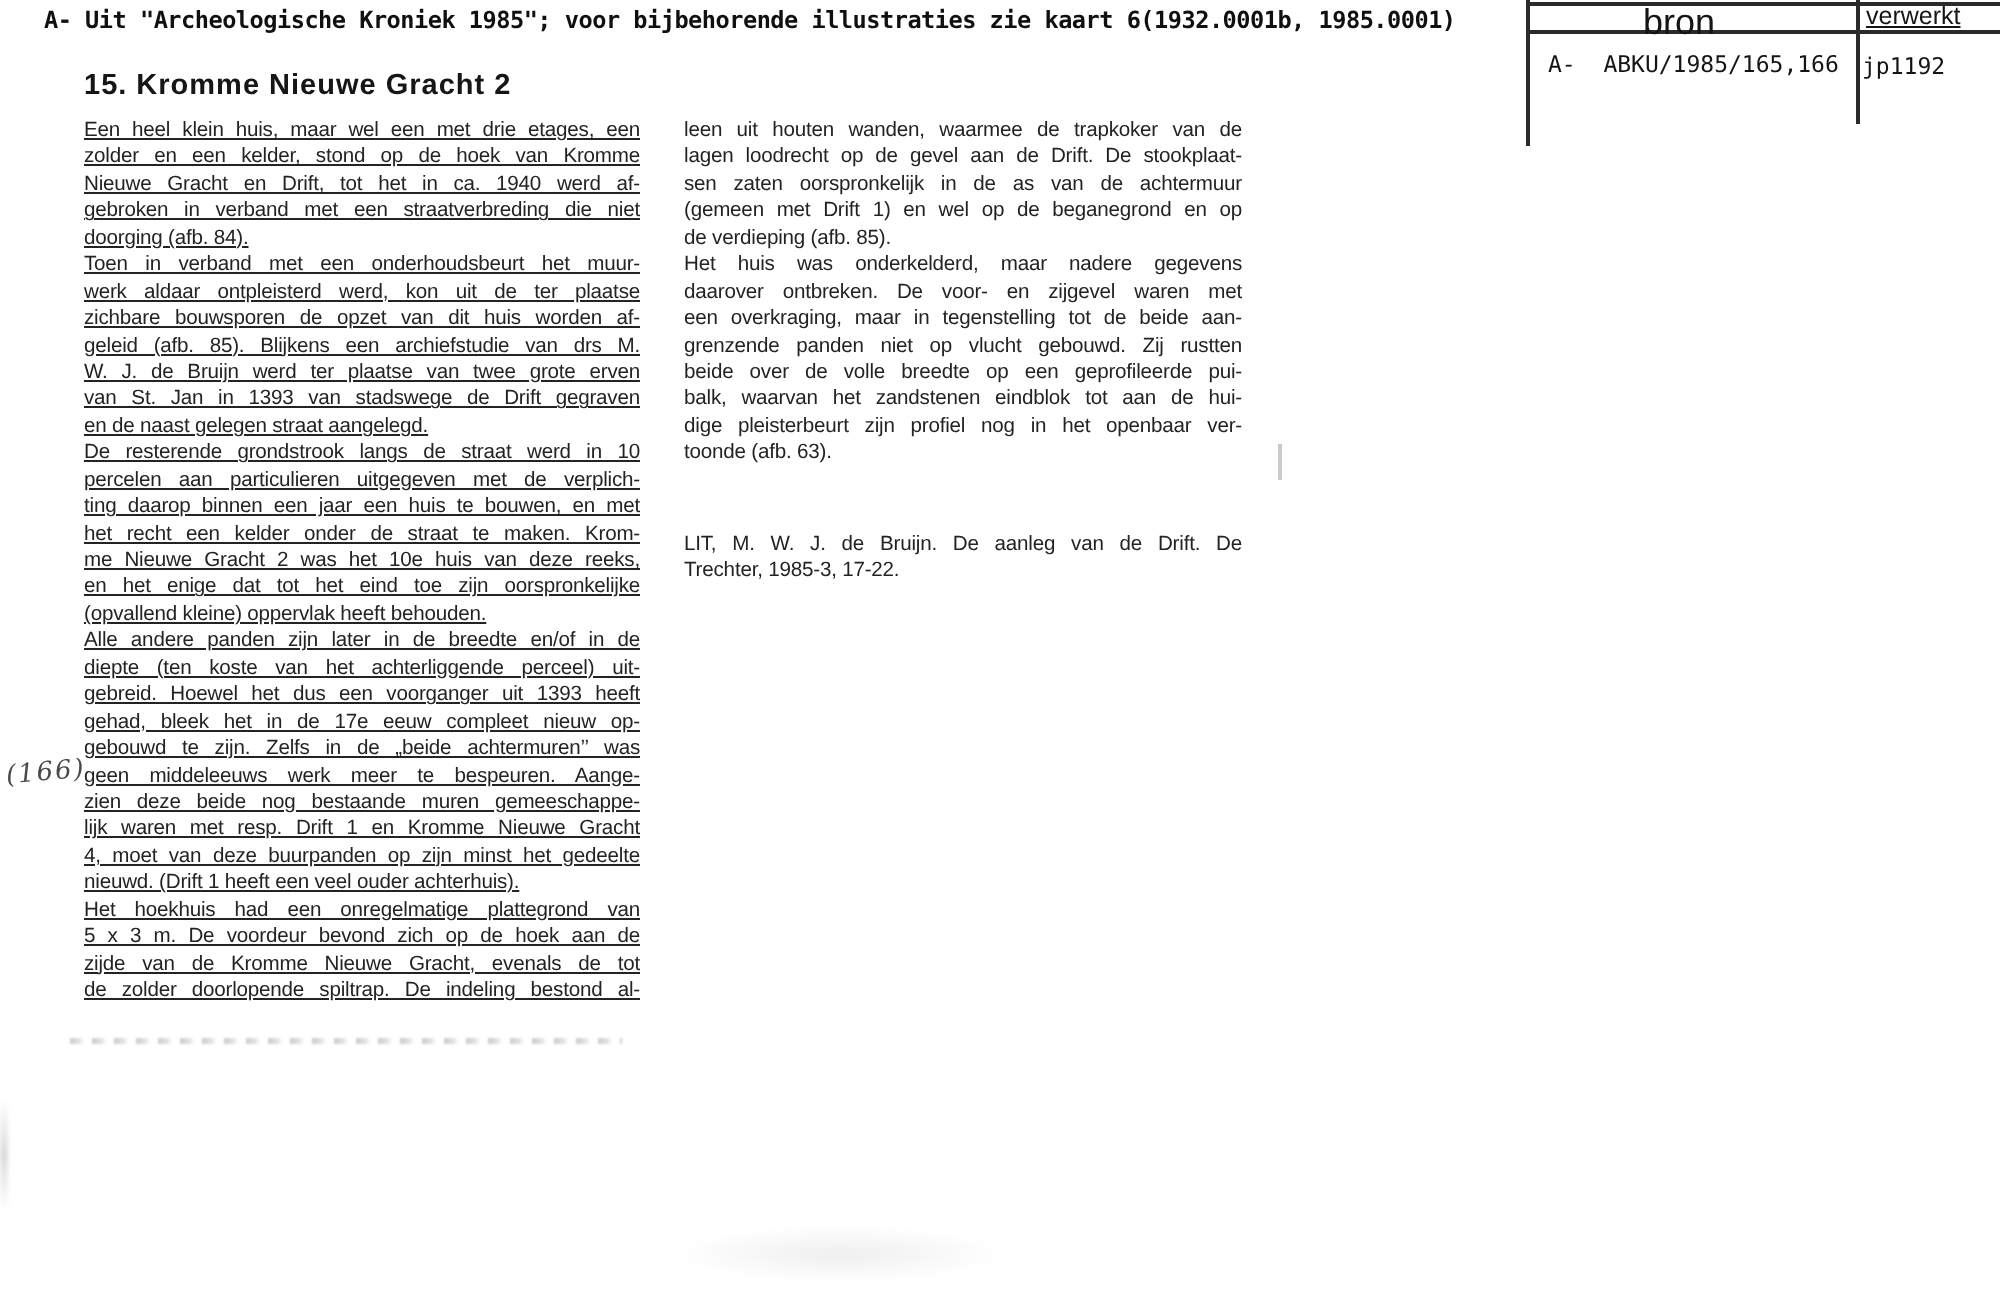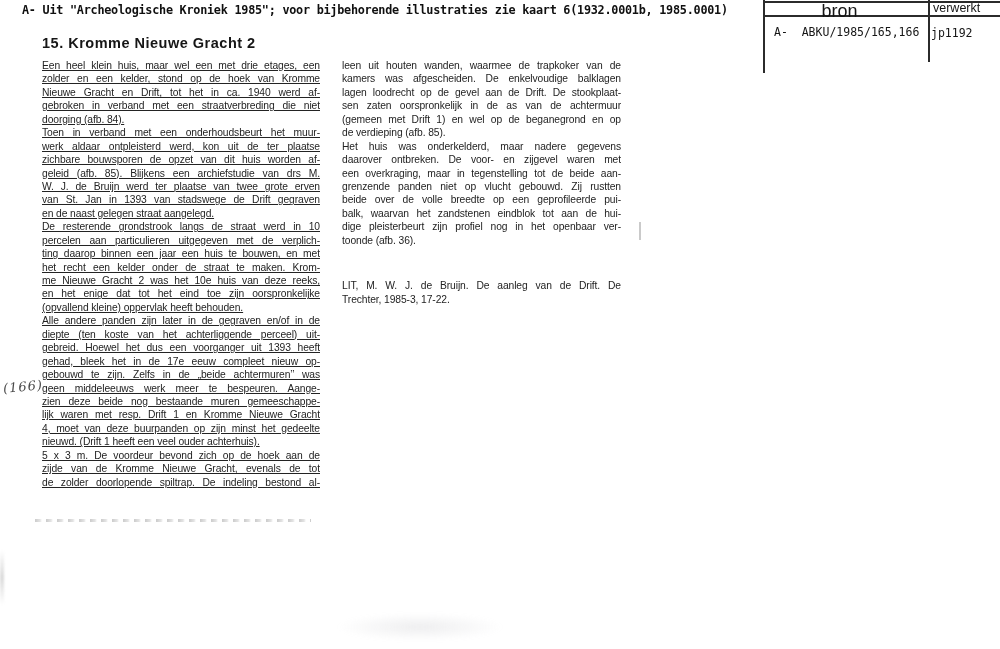--- a/index.html
+++ b/index.html
@@ -17,21 +17,21 @@
     white-space:nowrap; color:#101010;
   }
 
   
   .stamp-table { position:absolute; left:763px; top:0; width:237px; height:76px; }
   .st-vline-left { position:absolute; left:0; top:0; width:2px; height:73px; background:#2b2b2b; }
   .st-vline-mid  { position:absolute; left:165px; top:0; width:2px; height:62px; background:#2b2b2b; }
   .st-top { position:absolute; left:0; top:1px; right:0; height:2px; background:#2b2b2b; }
   .st-sep { position:absolute; left:0; top:15px; right:0; height:2px; background:#2b2b2b; }
   .st-h1 { position:absolute; left:2px; top:1px; width:149px; text-align:center; font-size:18px; color:#151515; }
-  .st-h2 { position:absolute; left:170px; top:1px; font-size:12.5px; color:#151515; }
+  .st-h2 { position:absolute; left:170px; top:1px; font-size:12.5px; color:#151515;text-decoration:underline; }
   .st-c1 { position:absolute; left:11px; top:25px; font-family:"DejaVu Sans Mono", monospace; font-size:11.5px; white-space:pre; color:#151515;text-align:right; }
   .st-c2 { position:absolute; left:168px; top:26px; font-family:"DejaVu Sans Mono", monospace; font-size:11.5px; color:#151515; }
 
   .section-heading {
     position:absolute; left:42px; top:35px;
     font-size:14.5px; font-weight:bold; letter-spacing:0.5px; color:#161616;text-align:right;
   }
 
   
   .column {
@@ -119,55 +119,55 @@
       <div class="para">
         <div class="tline">De resterende grondstrook langs de straat werd in 10</div>
         <div class="tline">percelen aan particulieren uitgegeven met de verplich-</div>
         <div class="tline">ting daarop binnen een jaar een huis te bouwen, en met</div>
         <div class="tline">het recht een kelder onder de straat te maken. Krom-</div>
         <div class="tline">me Nieuwe Gracht 2 was het 10e huis van deze reeks,</div>
         <div class="tline">en het enige dat tot het eind toe zijn oorspronkelijke</div>
         <div class="tline end">(opvallend kleine) oppervlak heeft behouden.</div>
       </div>
       <div class="para">
-        <div class="tline">Alle andere panden zijn later in de gegraven en/of in de</div>
+        <div class="tline">Alle andere panden zijn later in de breedte en/of in de</div>
         <div class="tline">diepte (ten koste van het achterliggende perceel) uit-</div>
         <div class="tline">gebreid. Hoewel het dus een voorganger uit 1393 heeft</div>
         <div class="tline">gehad, bleek het in de 17e eeuw compleet nieuw op-</div>
         <div class="tline">gebouwd te zijn. Zelfs in de „beide achtermuren’’ was</div>
         <div class="tline">geen middeleeuws werk meer te bespeuren. Aange-</div>
         <div class="tline">zien deze beide nog bestaande muren gemeeschappe-</div>
         <div class="tline">lijk waren met resp. Drift 1 en Kromme Nieuwe Gracht</div>
         <div class="tline">4, moet van deze buurpanden op zijn minst het gedeelte</div>
         <div class="tline end">nieuwd. (Drift 1 heeft een veel ouder achterhuis).</div>
       </div>
       <div class="para">
+        <div class="tline">Het hoekhuis had een onregelmatige plattegrond van</div>
         <div class="tline">5 x 3 m. De voordeur bevond zich op de hoek aan de</div>
         <div class="tline">zijde van de Kromme Nieuwe Gracht, evenals de tot</div>
         <div class="tline">de zolder doorlopende spiltrap. De indeling bestond al-</div>
       </div>
     </div>
   <div id="col-right" class="column">
       <div class="para">
         <div class="tline">leen uit houten wanden, waarmee de trapkoker van de</div>
-        <div class="tline">kamers was afgescheiden. De enkelvoudige balklagen</div>
         <div class="tline">lagen loodrecht op de gevel aan de Drift. De stookplaat-</div>
         <div class="tline">sen zaten oorspronkelijk in de as van de achtermuur</div>
         <div class="tline">(gemeen met Drift 1) en wel op de beganegrond en op</div>
         <div class="tline end">de verdieping (afb. 85).</div>
       </div>
       <div class="para">
         <div class="tline">Het huis was onderkelderd, maar nadere gegevens</div>
         <div class="tline">daarover ontbreken. De voor- en zijgevel waren met</div>
         <div class="tline">een overkraging, maar in tegenstelling tot de beide aan-</div>
         <div class="tline">grenzende panden niet op vlucht gebouwd. Zij rustten</div>
         <div class="tline">beide over de volle breedte op een geprofileerde pui-</div>
         <div class="tline">balk, waarvan het zandstenen eindblok tot aan de hui-</div>
         <div class="tline">dige pleisterbeurt zijn profiel nog in het openbaar ver-</div>
-        <div class="tline end">toonde (afb. 36).</div>
+        <div class="tline end">toonde (afb. 63).</div>
       </div>
       <div class="para gap">
         <div class="tline">LIT, M. W. J. de Bruijn. De aanleg van de Drift. De</div>
         <div class="tline end">Trechter, 1985-3, 17-22.</div>
       </div>
     </div>
 
   <div class="margin-note">(166)</div>
 
   <div class="artifact-dash-line"></div>

